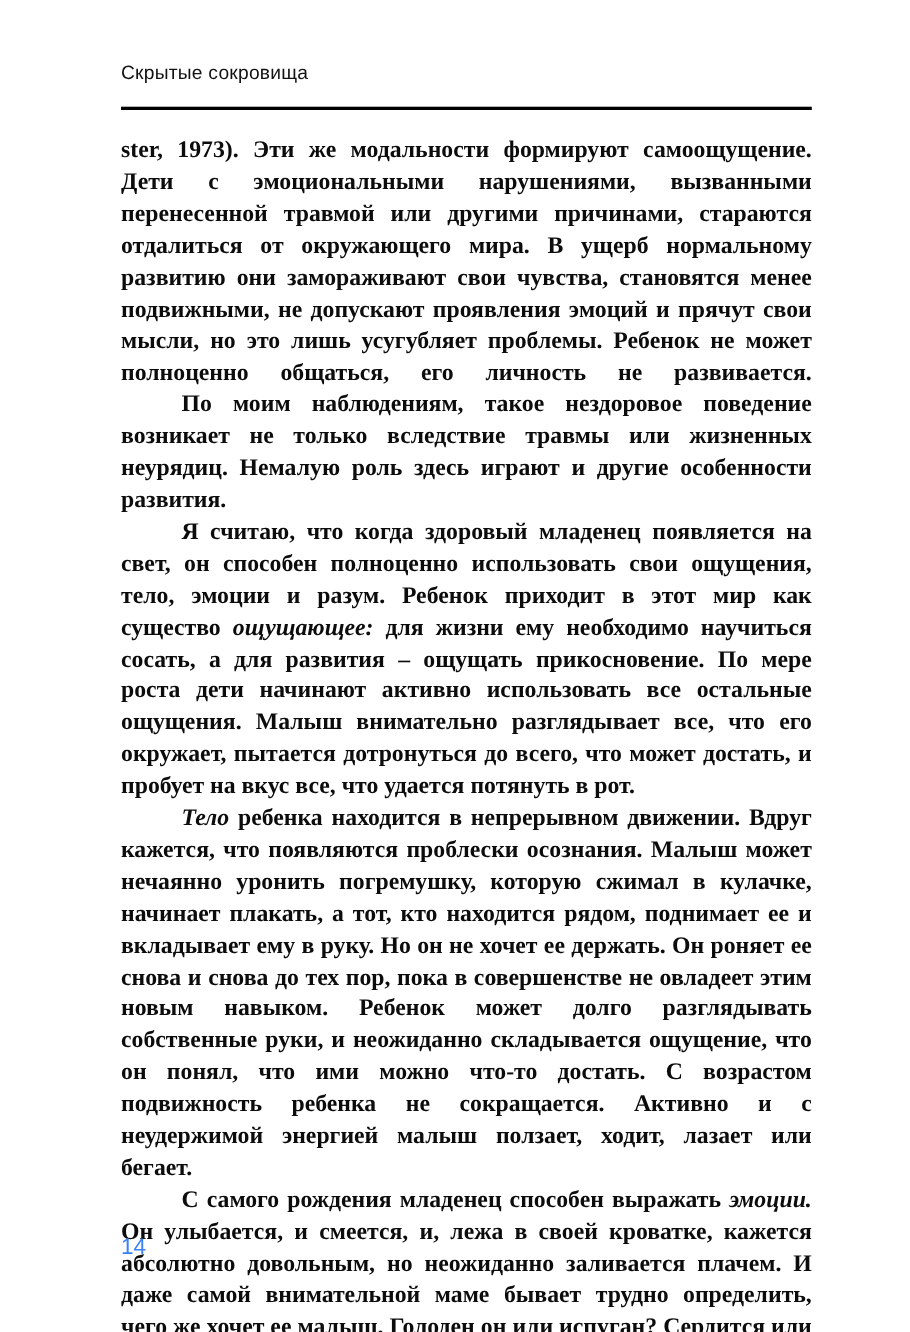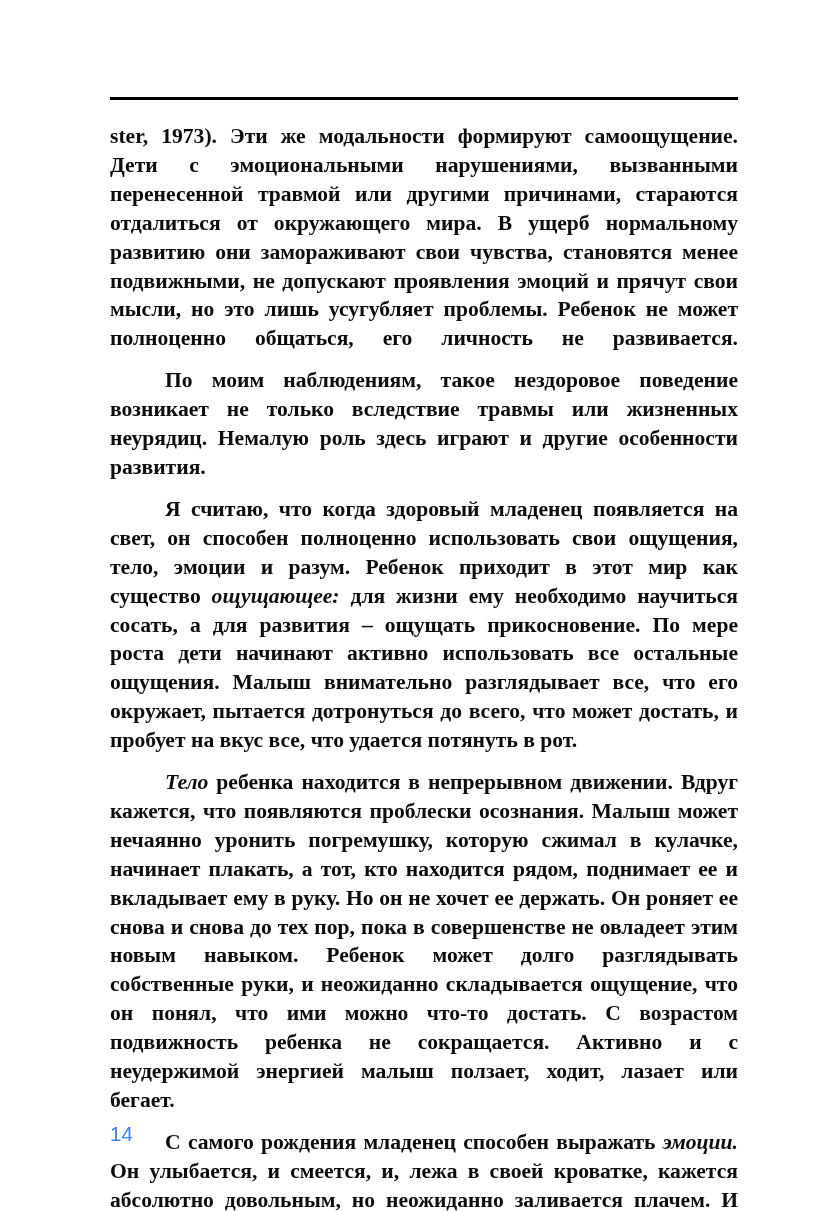--- a/index.html
+++ b/index.html
@@ -53,21 +53,20 @@
     -webkit-hyphens: manual;
   }
   .text-block p {
     margin: 0;
     text-indent: 0;
     text-align: justify;
     font-weight: bold;
   }
   .text-block p.indented {
     text-indent: 55px;
-    margin-top: 13px;
   }
   
   .text-block p.full-justify {
     text-align-last: justify;
   }
   .it {
     font-style: italic;
   }
 
   
@@ -78,20 +77,21 @@
     font-family: "Liberation Sans", sans-serif;
     font-size: 20.5px;
     color: #3b82f6;
   }
 </style>
 </head>
 <body>
 
 <div class="page">
 
+  <div class="running-head">Скрытые сокровища</div>
 
   <div class="head-rule"></div>
 
   <div class="text-block" id="body-text">
       <p class="full-justify"><span>ster, 1973). Эти же модальности формируют самоощущение. Дети с эмоциональными нарушениями, вызванными перенесенной травмой или другими причинами, стараются отдалиться от окружающего мира. В ущерб нормальному развитию они замораживают свои чувства, становятся менее подвижными, не допускают проявления эмоций и прячут свои мысли, но это лишь усугубляет проблемы. Ребенок не может полноценно общаться, его личность не развивается.</span></p>
       <p class="indented"><span>По моим наблюдениям, такое нездоровое поведение возникает не только вследствие травмы или жизненных неурядиц. Немалую роль здесь играют и другие особенности развития.</span></p>
       <p class="indented"><span>Я считаю, что когда здоровый младенец появляется на свет, он способен полноценно использовать свои ощущения, тело, эмоции и разум. Ребенок приходит в этот мир как существо </span><span class="it">ощущающее:</span><span> для жизни ему необходимо научиться сосать, а для развития – ощущать прикосновение. По мере роста дети начинают активно использовать все остальные ощущения. Малыш внимательно разглядывает все, что его окружает, пытается дотронуться до всего, что может достать, и пробует на вкус все, что удается потянуть в рот.</span></p>
       <p class="indented"><span class="it">Тело</span><span> ребенка находится в непрерывном движении. Вдруг кажется, что появляются проблески осознания. Малыш может нечаянно уронить погремушку, которую сжимал в кулачке, начинает плакать, а тот, кто находится рядом, поднимает ее и вкладывает ему в руку. Но он не хочет ее держать. Он роняет ее снова и снова до тех пор, пока в совершенстве не овладеет этим новым навыком. Ребенок может долго разглядывать собственные руки, и неожиданно складывается ощущение, что он понял, что ими можно что-то достать. С возрастом подвижность ребенка не сокращается. Активно и с неудержимой энергией малыш ползает, ходит, лазает или бегает.</span></p>
       <p class="indented full-justify"><span>С самого рождения младенец способен выражать </span><span class="it">эмоции.</span><span> Он улыбается, и смеется, и, лежа в своей кроватке, кажется абсолютно довольным, но неожиданно заливается плачем. И даже самой внимательной маме бывает трудно определить, чего же хочет ее малыш. Голоден он или испуган? Сердится или намочил пеленки? Или просто ему наскучило одиночество? По мере развития жестикуляции, вокализации, мимики и, конечно же, речи его эмоции становятся более понятными для окружающих.</span></p>
     </div>

